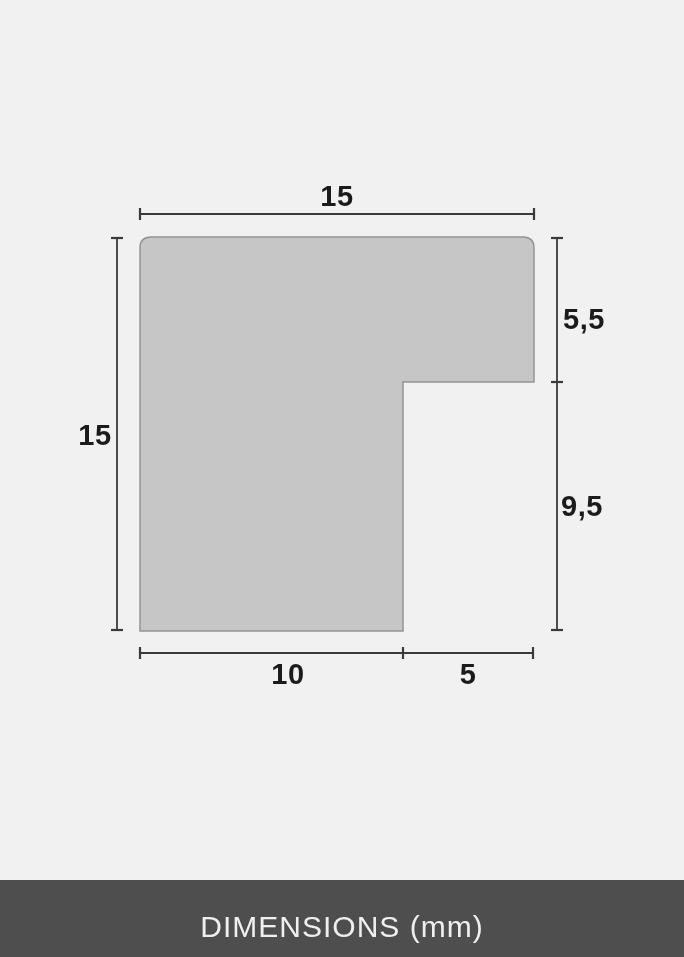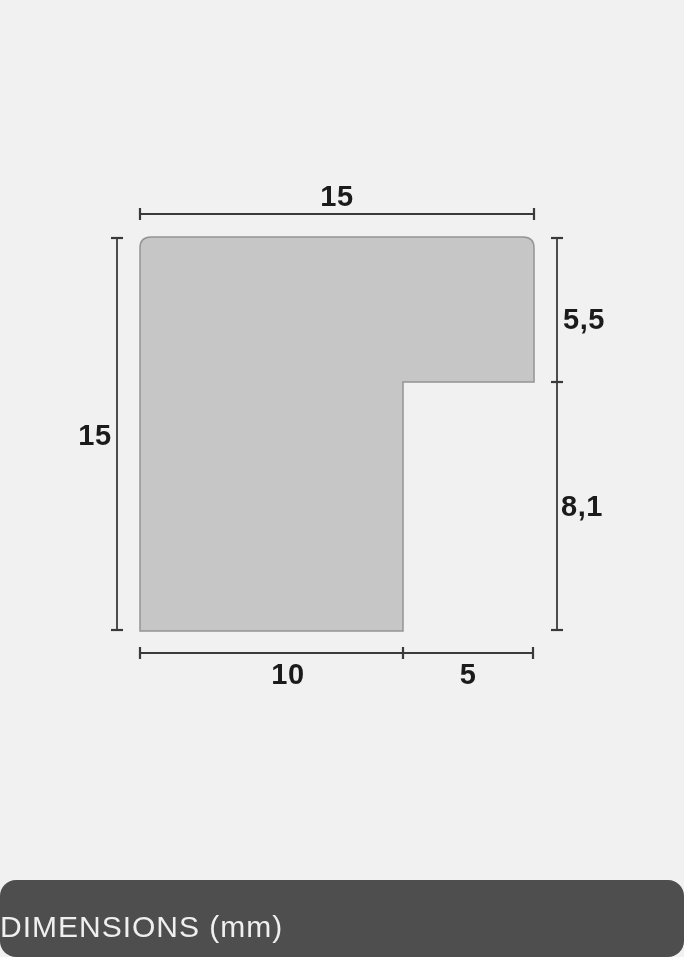--- a/index.html
+++ b/index.html
@@ -58,23 +58,23 @@
     color: var(--label-text);
     white-space: nowrap;
     letter-spacing: 0.5px;
   }
   .footer {
     width: 684px;
     height: 77px;
     flex: 0 0 auto;
     background: var(--footer-background);
     display: flex;
+    justify-content: center;
     align-items: center;
     padding-top: 16px;
-    border-radius: 16px;
   }
   .footer-caption {
     color: var(--footer-text);
     font-size: 30px;
     font-weight: 400;
     letter-spacing: 1px;
     white-space: nowrap;
   }
 </style>
 </head>
@@ -122,21 +122,21 @@
         <line class="dim-tick" x1="533" y1="647" x2="533" y2="659"></line>
       </g>
     </svg>
 
     <div class="dim-label" style="left:337px; top:196px;">15</div>
 
     <div class="dim-label" style="left:95px; top:435px;">15</div>
 
     <div class="dim-label" style="left:584px; top:319px;">5,5</div>
 
-    <div class="dim-label" style="left:582px; top:506px;">8,1</div>
+    <div class="dim-label" style="left:582px; top:506px;">9,5</div>
 
     <div class="dim-label" style="left:288px; top:674px;">10</div>
 
     <div class="dim-label" style="left:468px; top:674px;">5</div>
   </div>
 
   <div class="footer">
     <span class="footer-caption">DIMENSIONS (mm)</span>
   </div>
 

